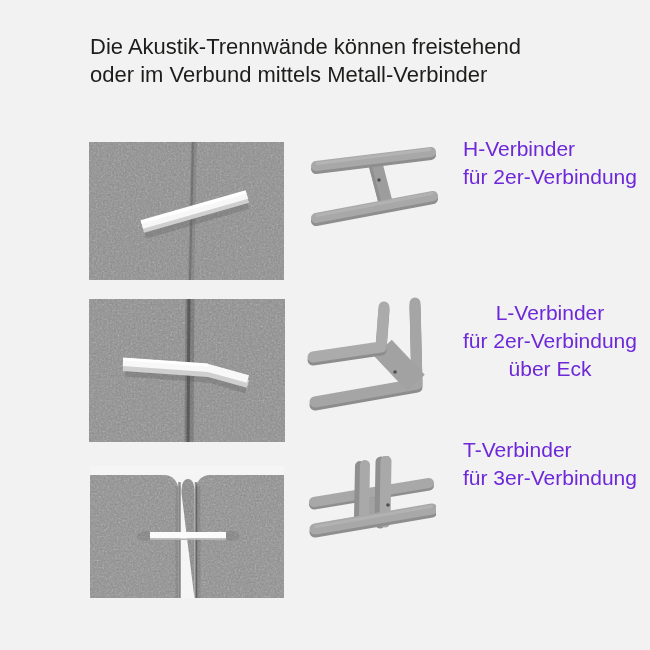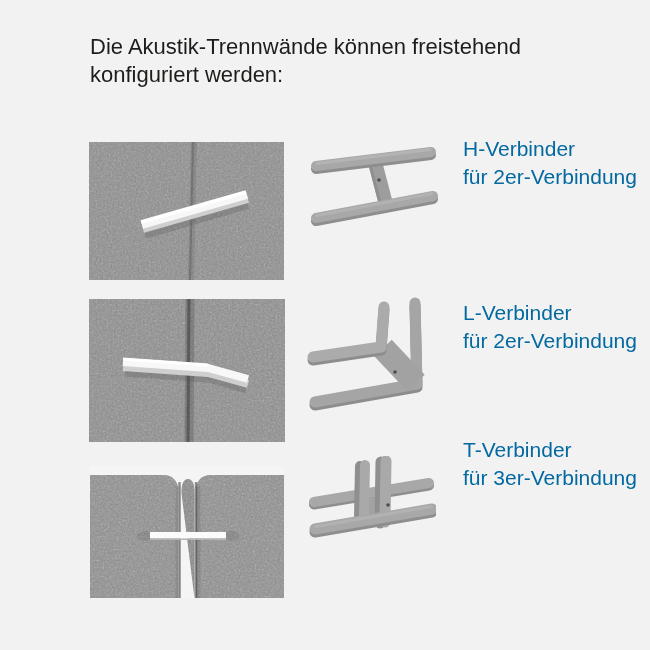--- a/index.html
+++ b/index.html
@@ -19,40 +19,40 @@
   }
   .photo{
     position:absolute;
     overflow:hidden;
   }
   .photo svg{display:block;}
   .connector{position:absolute;}
   .row-label{
     position:absolute;left:415px;
     font-size:21px;line-height:28px;
-    color:#0369a1;white-space:nowrap;
+    color:#6d28d9;white-space:nowrap;
   }
   #photo-h{left:41px;top:142px;width:195px;height:138px;}
   #photo-l{left:41px;top:299px;width:196px;height:143px;}
   #photo-t{left:42px;top:466px;width:194px;height:132px;}
   #conn-h{left:262px;top:140px;}
   #conn-l{left:256px;top:296px;}
   #conn-t{left:258px;top:456px;}
   #label-h{top:135px;}
-  #label-l{top:299px;}
+  #label-l{top:299px;text-align:center;}
   #label-t{top:436px;}
 </style>
 </head>
 <body>
 
 <div class="stage">
 
   <div class="intro">
     <div>Die Akustik-Trennwände können freistehend</div>
-    <div>konfiguriert werden:</div>
+    <div>oder im Verbund mittels Metall-Verbinder</div>
   </div>
 
   <div class="photo" id="photo-h">
     <svg width="195" height="138" viewBox="0 0 195 138">
       <defs>
         <filter id="felt1" x="0" y="0" width="100%" height="100%">
           <feTurbulence type="fractalNoise" baseFrequency="0.55" numOctaves="4" seed="7" stitchTiles="stitch"></feTurbulence>
           <feColorMatrix type="saturate" values="0"></feColorMatrix>
         </filter>
       </defs>
@@ -123,20 +123,21 @@
       <circle cx="91" cy="76" r="1.8" fill="#4f4f4f"></circle>
 
       <path d="M80,14 L77,54 L9,64" fill="none" stroke="#8d8d8d" stroke-width="11" stroke-linecap="round" stroke-linejoin="round"></path>
       <path d="M80,11 L77,51 L9,61" fill="none" stroke="#ababab" stroke-width="11" stroke-linecap="round" stroke-linejoin="round"></path>
     </svg>
   </div>
 
   <div class="row-label" id="label-l">
     <div>L-Verbinder</div>
     <div>für 2er-Verbindung</div>
+    <div>über Eck</div>
   </div>
 
   <div class="photo" id="photo-t">
     <svg width="194" height="132" viewBox="0 0 194 132">
       <defs>
         <filter id="felt3" x="0" y="0" width="100%" height="100%">
           <feTurbulence type="fractalNoise" baseFrequency="0.55" numOctaves="4" seed="21" stitchTiles="stitch"></feTurbulence>
           <feColorMatrix type="saturate" values="0"></feColorMatrix>
         </filter>
         <clipPath id="p3clip">

